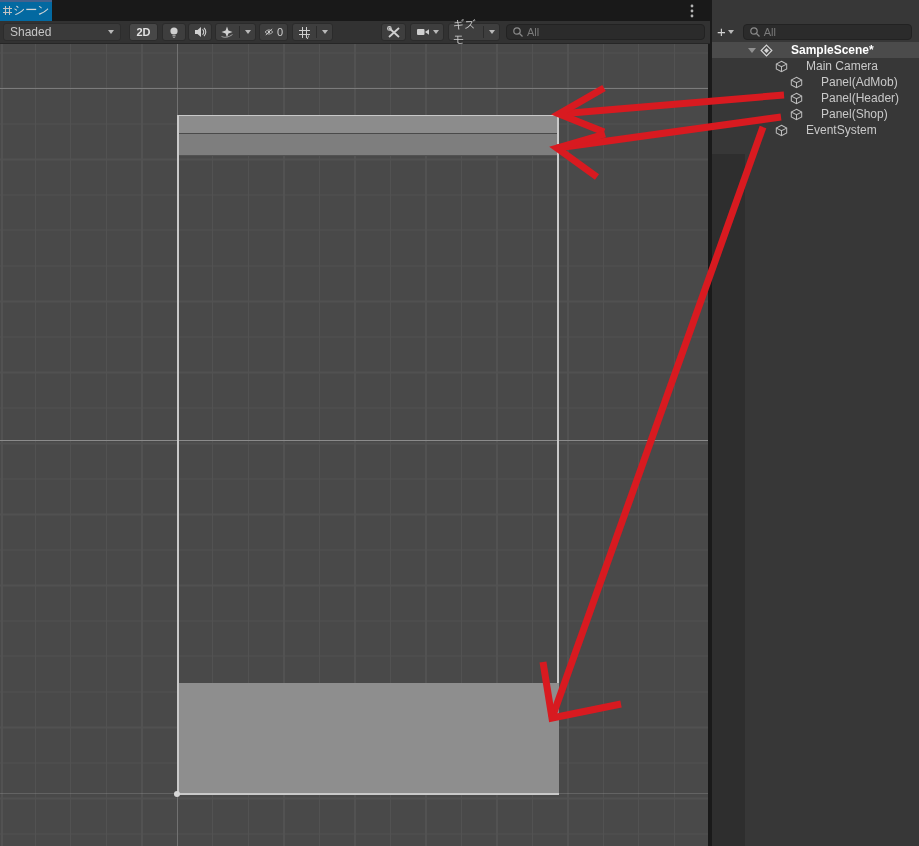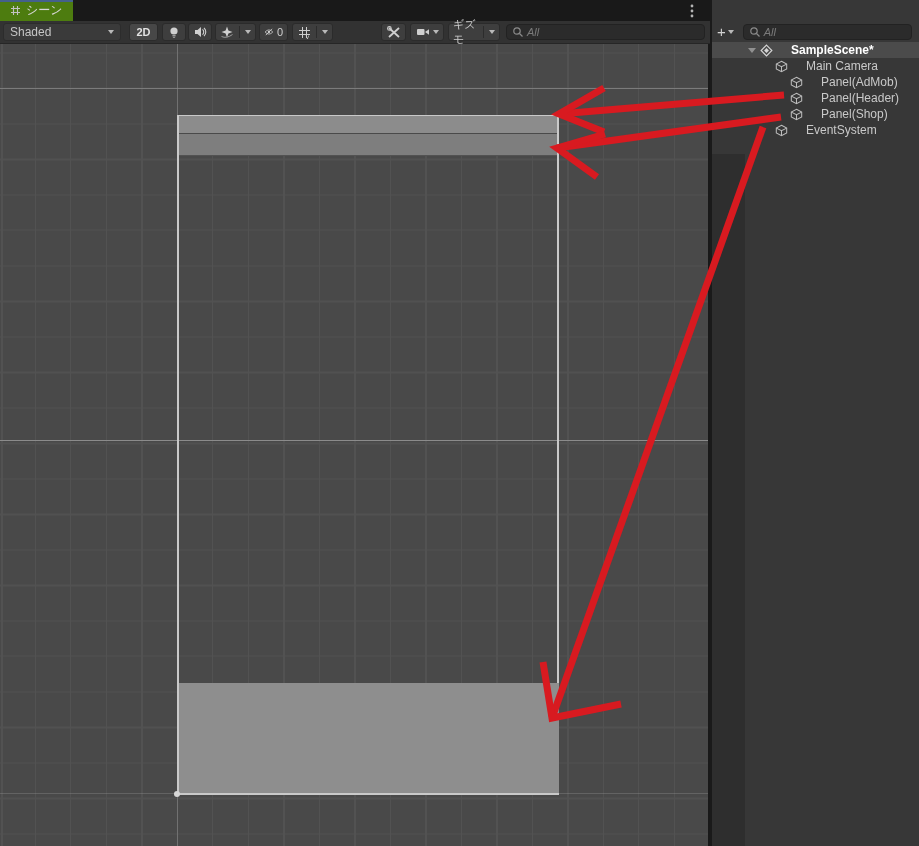--- a/index.html
+++ b/index.html
@@ -3,37 +3,37 @@
 <meta charset="utf-8">
 <style>
   * { margin:0; padding:0; box-sizing:border-box; }
   html,body { width:919px; height:846px; overflow:hidden; background:#191919;
     font-family:"Liberation Sans","DejaVu Sans",sans-serif; }
   #app { position:relative; width:919px; height:846px; }
 
   
   #scene-panel { position:absolute; left:0; top:0; width:710px; height:846px; background:#191919; }
   .tabbar { position:absolute; left:0; top:0; width:100%; height:21px; background:#191919; display:flex; }
-  .tab { height:21px; background:#4d7c0f; color:#d6d6d6; font-size:12px;
-         display:flex; align-items:center; gap:5px; padding:0 10px; position:relative; }
+  .tab { height:21px; background:#0369a1; color:#d6d6d6; font-size:12px;
+         display:flex; align-items:center; padding:0 2px; position:relative; }
   .tab.focused::before { content:""; position:absolute; left:0; top:0; right:0; height:2px; background:#44618c; }
   .kebab { position:absolute; right:12px; top:2px; width:12px; height:17px; display:flex; align-items:center; justify-content:center; }
 
   .scene-toolbar { position:absolute; left:0; top:21px; width:710px; height:23px; background:#323232;
     border-bottom:1px solid #262626; display:flex; align-items:center; padding:0 3px; }
   .tbtn { height:18px; background:#3e3e3e; border:1px solid #2b2b2b; border-radius:3px;
     display:flex; align-items:center; justify-content:center; color:#cfcfcf; font-size:11px; gap:3px; padding:0 4px; }
   .tbtn .sep { width:1px; height:12px; background:#2c2c2c; margin:0 2px; }
   .caret { width:0; height:0; border-left:3.5px solid transparent; border-right:3.5px solid transparent;
     border-top:4.5px solid #b9b9b9; display:inline-block; }
   .dropdown-shaded { width:118px; height:18px; background:#3a3a3a; border:1px solid #2c2c2c; border-radius:3px;
     color:#c6c6c6; font-size:12px; display:flex; align-items:center; padding:0 6px; }
   .dropdown-shaded .caret { margin-left:auto; }
   .searchfield { height:16px; background:#2b2b2b; border:1px solid #222; border-radius:4px;
-    display:flex; align-items:center; gap:3px; padding:0 5px; color:#7a7a7a; font-size:11px;font-style:italic; }
+    display:flex; align-items:center; gap:3px; padding:0 5px; color:#7a7a7a; font-size:11px; }
   .scene-search { flex:1; margin-left:6px; margin-right:2px; }
 
   
   #viewport { position:absolute; left:0; top:44px; width:708px; height:802px; background:#494949;
     background-image:
       repeating-linear-gradient(to right, #525252 0 1px, transparent 1px 35.5px),
       repeating-linear-gradient(to bottom, #515151 0 1px, transparent 1px 35.5px);
     background-position:35px 0, 0 8.5px; }
   .gridline { position:absolute; background:#8b8b8b; }
   .gl-h1 { left:0; top:44px; width:708px; height:1px; opacity:.75; }

